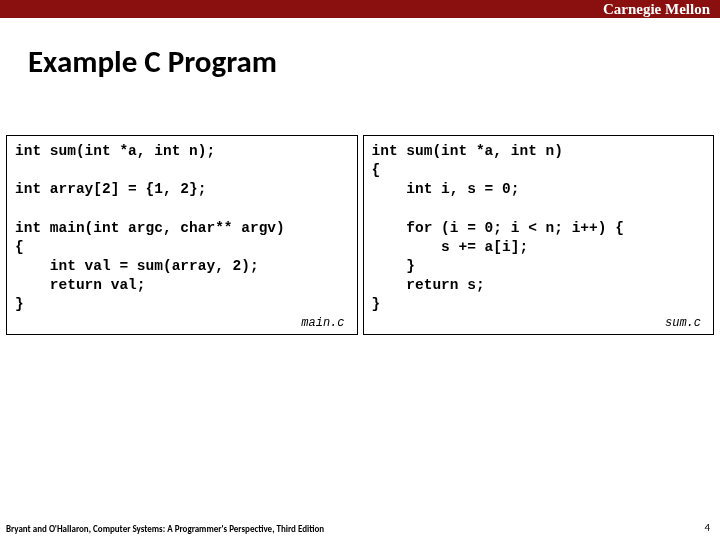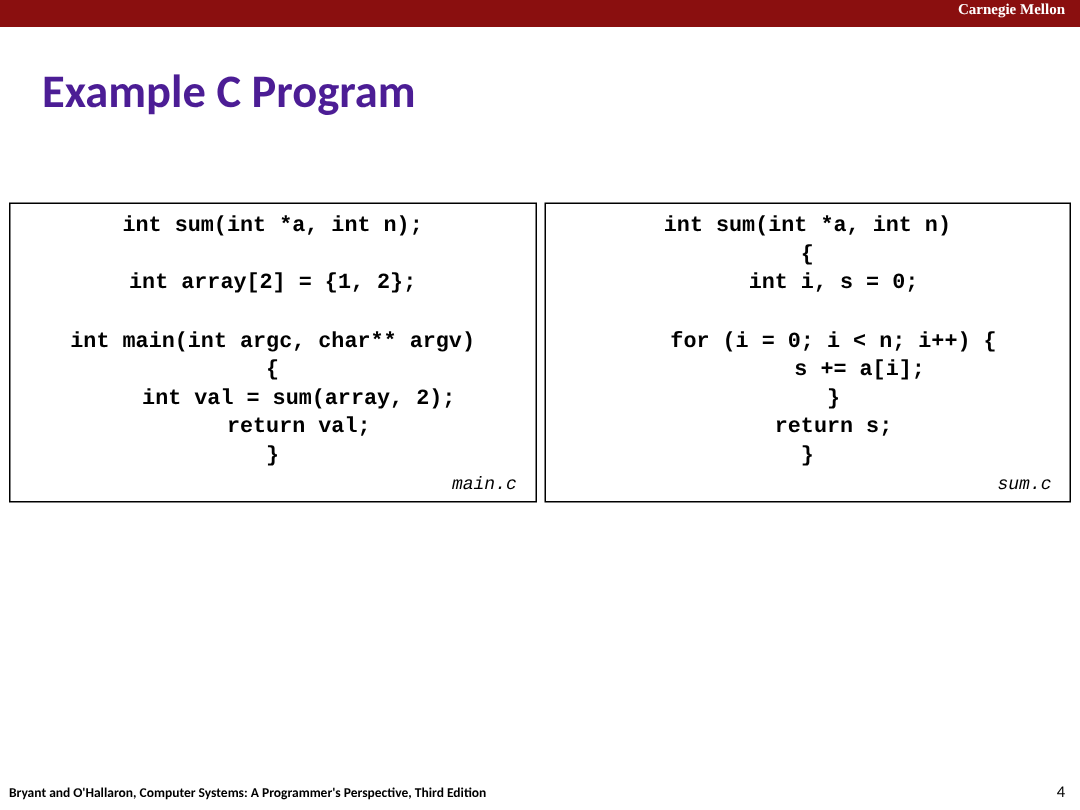--- a/index.html
+++ b/index.html
@@ -1,23 +1,23 @@
 <!DOCTYPE html>
 <html><head>
 <meta charset="utf-8">
 <style>
   * { margin: 0; padding: 0; box-sizing: border-box; }
   html, body { width: 720px; height: 540px; font-family: Calibri, Arial, sans-serif; background: #fff; }
   .slide { width: 720px; height: 540px; position: relative; background: #fff; }
   .header-band { width: 100%; height: 18px; background: #8a0f0f; position: relative; }
-  .institution { position: absolute; right: 10px; top: 1px; color: #fff; font-size: 10px; font-weight: bold; font-family: "Times New Roman", serif; }
-  .title { font-size: 31px; font-weight: bold; color: #4c1d95; margin: 24px 0 0 28px; font-family: Calibri, Arial, sans-serif; }
+  .institution { position: absolute; right: 10px; top: 1px; color: #fff; font-size: 15px; font-weight: bold; font-family: "Times New Roman", serif; }
+  .title { font-size: 31px; font-weight: bold; color: #000000; margin: 24px 0 0 28px; font-family: Calibri, Arial, sans-serif; }
   .code-row { display: flex; gap: 5px; margin-top: 55px; padding: 0 6px; }
   .code-box { flex: 1; border: 1px solid #000; background: #fff; padding: 6px 8px 4px 8px; position: relative; min-height: 200px; }
-  .code-box pre { font-family: "Courier New", monospace; font-size: 14.5px; line-height: 1.32; font-weight: bold; color: #000; white-space: pre; text-align: center; }
+  .code-box pre { font-family: "Courier New", monospace; font-size: 14.5px; line-height: 1.32; font-weight: bold; color: #000; white-space: pre; }
   .filename { position: absolute; right: 12px; bottom: 4px; font-family: "Courier New", monospace; font-size: 12px; font-style: italic; color: #000; }
   .footer { position: absolute; bottom: 6px; left: 6px; right: 10px; display: flex; justify-content: space-between; align-items: flex-end; font-size: 9px; color: #000; text-align: right; }
   .footer .ref { font-weight: bold; }
   .footer .pagenum { font-size: 11px; }
 </style>
 </head>
 <body>
 
 <div class="slide">
 

